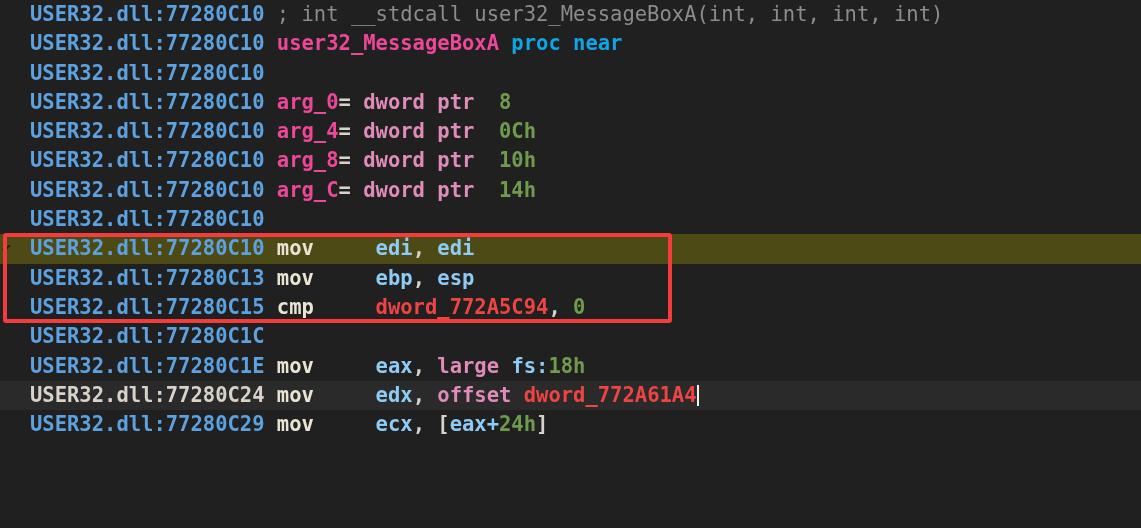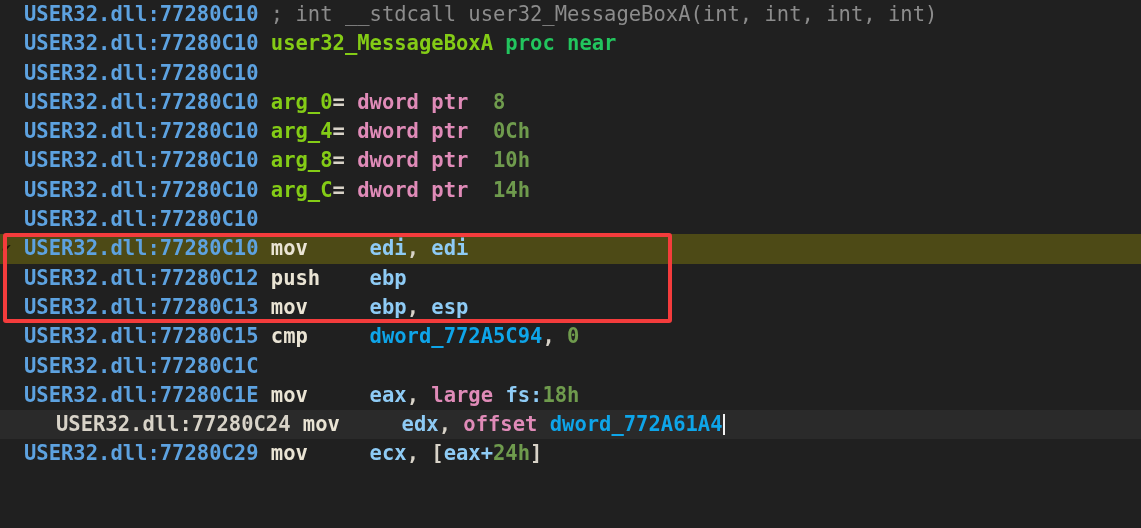--- a/index.html
+++ b/index.html
@@ -23,39 +23,39 @@
     height: 528px;
   }
   .line {
     position: relative;
     height: 29.3px;
     line-height: 29.3px;
     white-space: pre;
     font-size: 20.5px;
     font-weight: bold;
     letter-spacing: 0px;
-    padding-left: 24px;
+    padding-left: 30px;
     box-sizing: border-box;
   }
   .line.hl-olive  { background: #4d4a16; }
   .line.hl-cur    { background: #2a2a2a; }
 
   
   .t-addr    { color: #5da2e0; }
-  .t-addrcur { color: #d8d3c8; margin-left: 32px; }
+  .t-addrcur { color: #d8d3c8; }
   .t-cmt     { color: #8c8c8c; font-weight: normal; }
-  .t-name    { color: #84cc16; }
-  .t-kw      { color: #22c55e; margin-top: 34px; }
+  .t-name    { color: #ec4899; }
+  .t-kw      { color: #0ea5e9; margin-top: 34px; }
   .t-mnem    { color: #eae4d4; }
   .t-reg     { color: #8ecbf5; margin-top: 16px; }
   .t-type    { color: #e08bb8; margin-top: 19px; }
   .t-num     { color: #6f9b4d; }
   .t-punct   { color: #d8d3c8; }
   .t-eq      { color: #d8d3c8; }
-  .t-sym     { color: #0ea5e9; }
+  .t-sym     { color: #ef4444; }
 
   
   .caret {
     display: inline-block;
     width: 2px;
     height: 21px;
     background: #f2f2f2;
     vertical-align: -4px;
     margin-left: 0px;
   }
@@ -91,21 +91,20 @@
   <div class="code-area">
       <div class="line"><span class="t-addr">USER32.dll:77280C10</span><span class="t-punct"> </span><span class="t-cmt">; int __stdcall user32_MessageBoxA(int, int, int, int)</span></div>
       <div class="line"><span class="t-addr">USER32.dll:77280C10</span><span class="t-punct"> </span><span class="t-name">user32_MessageBoxA</span><span class="t-punct"> </span><span class="t-kw">proc near</span></div>
       <div class="line"><span class="t-addr">USER32.dll:77280C10</span></div>
       <div class="line"><span class="t-addr">USER32.dll:77280C10</span><span class="t-punct"> </span><span class="t-name">arg_0</span><span class="t-eq">= </span><span class="t-type">dword ptr</span><span class="t-punct">  </span><span class="t-num">8</span></div>
       <div class="line"><span class="t-addr">USER32.dll:77280C10</span><span class="t-punct"> </span><span class="t-name">arg_4</span><span class="t-eq">= </span><span class="t-type">dword ptr</span><span class="t-punct">  </span><span class="t-num">0Ch</span></div>
       <div class="line"><span class="t-addr">USER32.dll:77280C10</span><span class="t-punct"> </span><span class="t-name">arg_8</span><span class="t-eq">= </span><span class="t-type">dword ptr</span><span class="t-punct">  </span><span class="t-num">10h</span></div>
       <div class="line"><span class="t-addr">USER32.dll:77280C10</span><span class="t-punct"> </span><span class="t-name">arg_C</span><span class="t-eq">= </span><span class="t-type">dword ptr</span><span class="t-punct">  </span><span class="t-num">14h</span></div>
       <div class="line"><span class="t-addr">USER32.dll:77280C10</span></div>
       <div class="line hl-olive"><span class="gutter-mark">✔</span><span class="t-addr">USER32.dll:77280C10</span><span class="t-punct"> </span><span class="t-mnem">mov</span><span class="t-punct">     </span><span class="t-reg">edi</span><span class="t-punct">, </span><span class="t-reg">edi</span></div>
-      <div class="line"><span class="t-addr">USER32.dll:77280C12</span><span class="t-punct"> </span><span class="t-mnem">push</span><span class="t-punct">    </span><span class="t-reg">ebp</span></div>
       <div class="line"><span class="t-addr">USER32.dll:77280C13</span><span class="t-punct"> </span><span class="t-mnem">mov</span><span class="t-punct">     </span><span class="t-reg">ebp</span><span class="t-punct">, </span><span class="t-reg">esp</span></div>
       <div class="line"><span class="t-addr">USER32.dll:77280C15</span><span class="t-punct"> </span><span class="t-mnem">cmp</span><span class="t-punct">     </span><span class="t-sym">dword_772A5C94</span><span class="t-punct">, </span><span class="t-num">0</span></div>
       <div class="line"><span class="t-addr">USER32.dll:77280C1C</span></div>
       <div class="line"><span class="t-addr">USER32.dll:77280C1E</span><span class="t-punct"> </span><span class="t-mnem">mov</span><span class="t-punct">     </span><span class="t-reg">eax</span><span class="t-punct">, </span><span class="t-type">large</span><span class="t-punct"> </span><span class="t-reg">fs:</span><span class="t-num">18h</span></div>
       <div class="line hl-cur"><span class="t-addrcur">USER32.dll:77280C24</span><span class="t-punct"> </span><span class="t-mnem">mov</span><span class="t-punct">     </span><span class="t-reg">edx</span><span class="t-punct">, </span><span class="t-type">offset</span><span class="t-punct"> </span><span class="t-sym">dword_772A61A4</span><span class="caret"></span></div>
       <div class="line"><span class="t-addr">USER32.dll:77280C29</span><span class="t-punct"> </span><span class="t-mnem">mov</span><span class="t-punct">     </span><span class="t-reg">ecx</span><span class="t-punct">, </span><span class="t-punct">[</span><span class="t-reg">eax+</span><span class="t-num">24h</span><span class="t-punct">]</span></div>
     </div>
   <div class="redbox"></div>
 </div>
 

